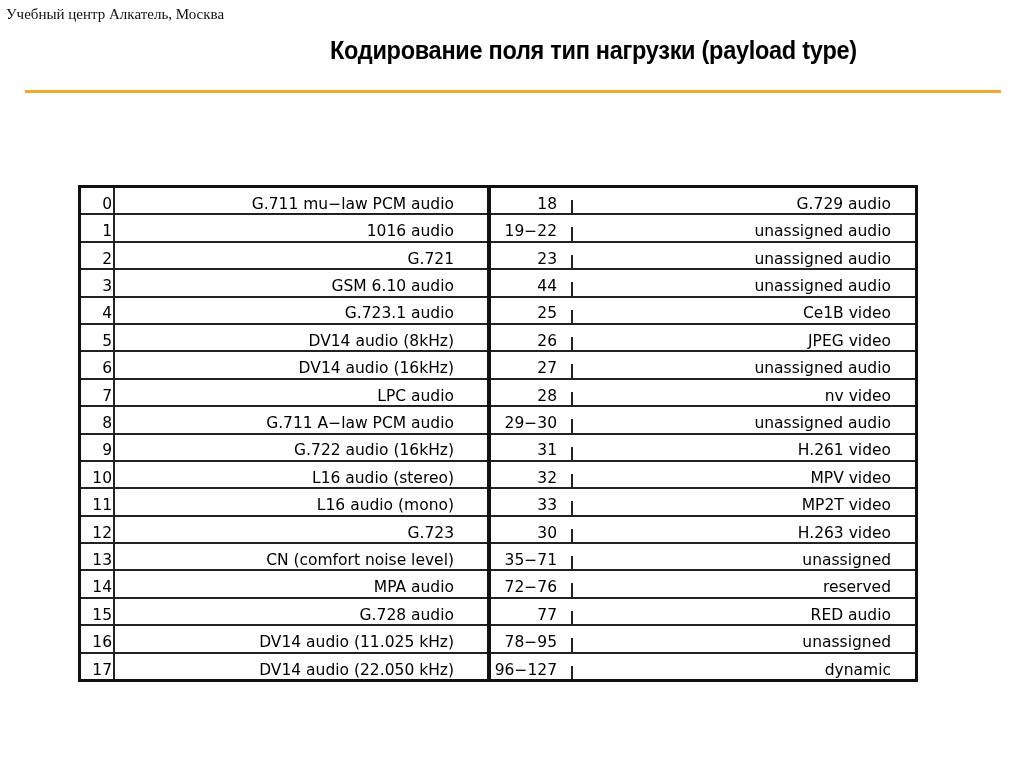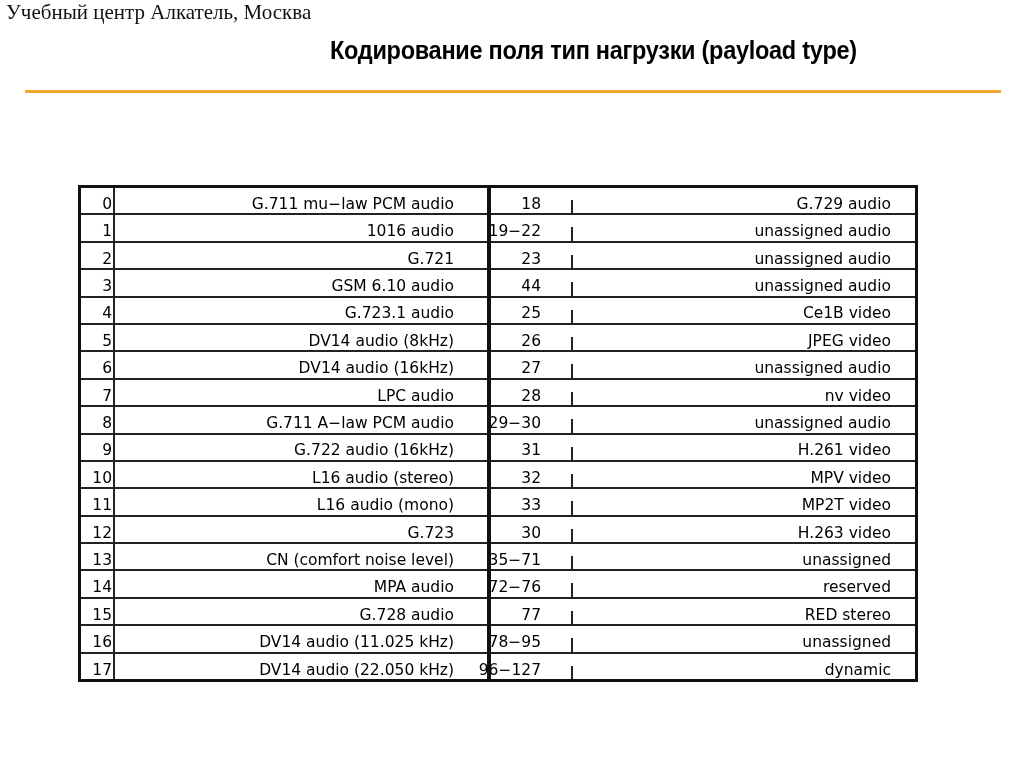--- a/index.html
+++ b/index.html
@@ -1,22 +1,22 @@
 <!DOCTYPE html>
 <html><head>
   <meta charset="utf-8">
   <style>
     html, body { margin: 0; padding: 0; }
     body {
       width: 1024px; height: 767px; background: #ffffff; position: relative; overflow: hidden;
       font-family: "Liberation Sans", sans-serif; color: #000;
     }
     .org {
-      position: absolute; left: 6px; top: 0;
-      font-family: "Liberation Serif", serif; font-size: 21px; color: #111;
+      position: absolute; left: 6px; top: 6px;
+      font-family: "Liberation Serif", serif; font-size: 15px; color: #111;
     }
     .title {
       position: absolute; left: 330px; top: 36px;
       font-family: "Liberation Sans", sans-serif; font-weight: bold; font-size: 25px;
       letter-spacing: -0.3px; color: #000; transform: scaleX(0.94); transform-origin: left top;
       white-space: nowrap;
     }
     .rule {
       position: absolute; left: 25px; top: 90px; width: 976px; height: 3px;
       background: #f0a830;
@@ -33,21 +33,21 @@
       flex: 1; display: flex; border-bottom: 2px solid #222; box-sizing: border-box; min-height: 0;
     }
     .row:last-child { border-bottom: none; }
     .num, .desc {
       display: flex; align-items: flex-end; justify-content: flex-end;
       font-family: "DejaVu Sans", sans-serif; font-size: 15.5px; line-height: 1;
       padding-bottom: 1px; box-sizing: border-box; white-space: nowrap;
     }
     .left .num { width: 34px; border-right: 2px solid #222; padding-right: 1px; }
     .left .desc { flex: 1; padding-right: 33px; }
-    .right .num { width: 82px; border-right: 2px solid #222; padding-right: 30px; margin-top: 12px; }
+    .right .num { width: 82px; border-right: 2px solid #222; padding-right: 14px; margin-top: 12px; }
     .right .desc { flex: 1; padding-right: 24px; }
   </style>
 </head>
 <body>
 
 <div class="org">Учебный центр Алкатель, Москва</div>
 <div class="title">Кодирование поля тип нагрузки (payload type)</div>
 <div class="rule"></div>
 
 <div class="table">
@@ -181,21 +181,21 @@
     <div class="row">
         <div class="num">35−71</div>
         <div class="desc">unassigned</div>
       </div>
     <div class="row">
         <div class="num">72−76</div>
         <div class="desc">reserved</div>
       </div>
     <div class="row">
         <div class="num">77</div>
-        <div class="desc">RED stereo</div>
+        <div class="desc">RED audio</div>
       </div>
     <div class="row">
         <div class="num">78−95</div>
         <div class="desc">unassigned</div>
       </div>
     <div class="row">
         <div class="num">96−127</div>
         <div class="desc">dynamic</div>
       </div>
   </div>

